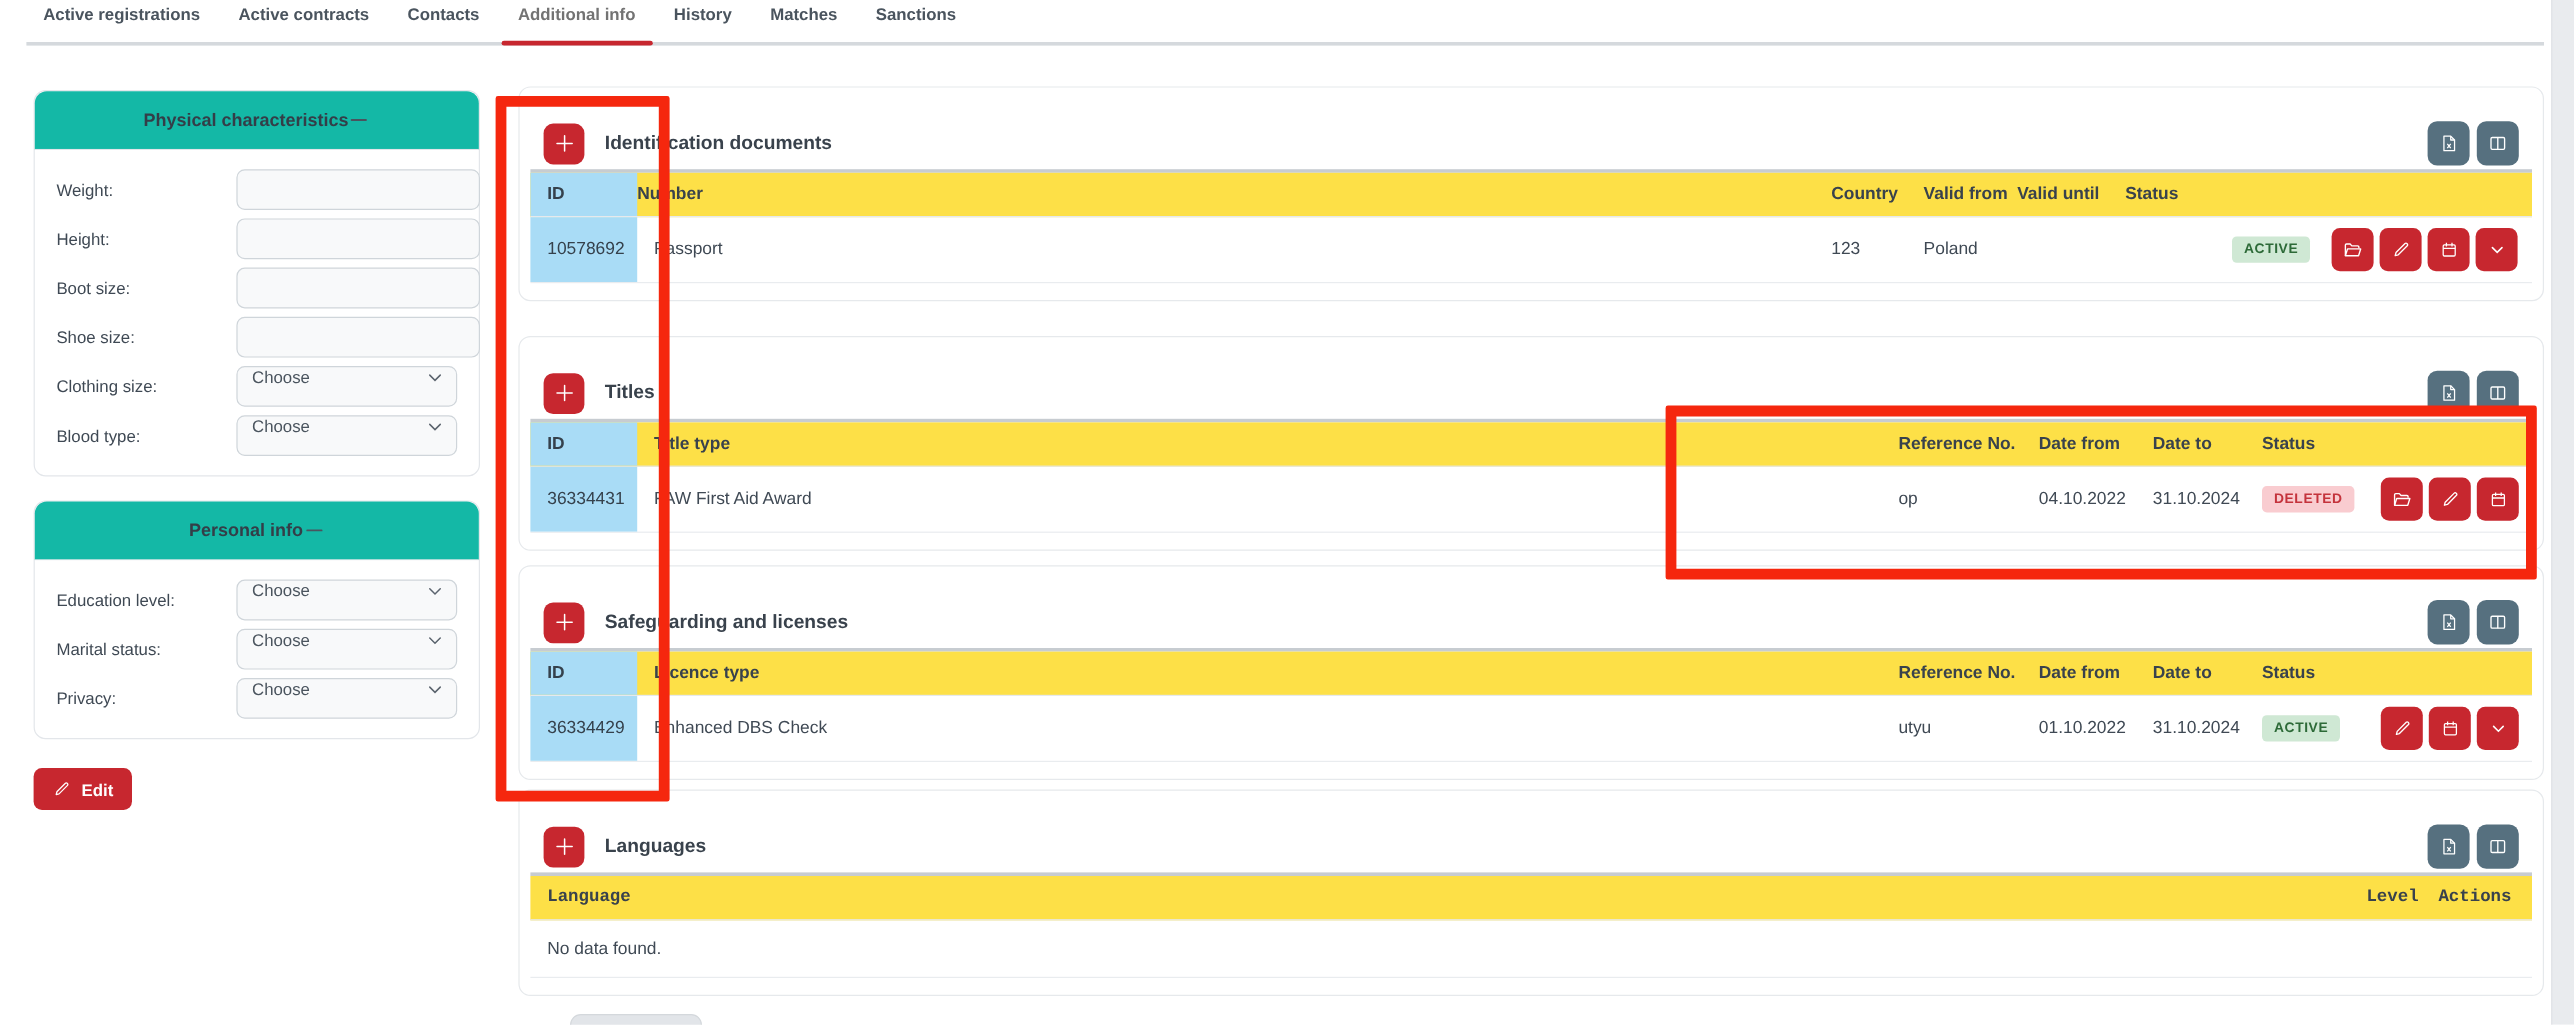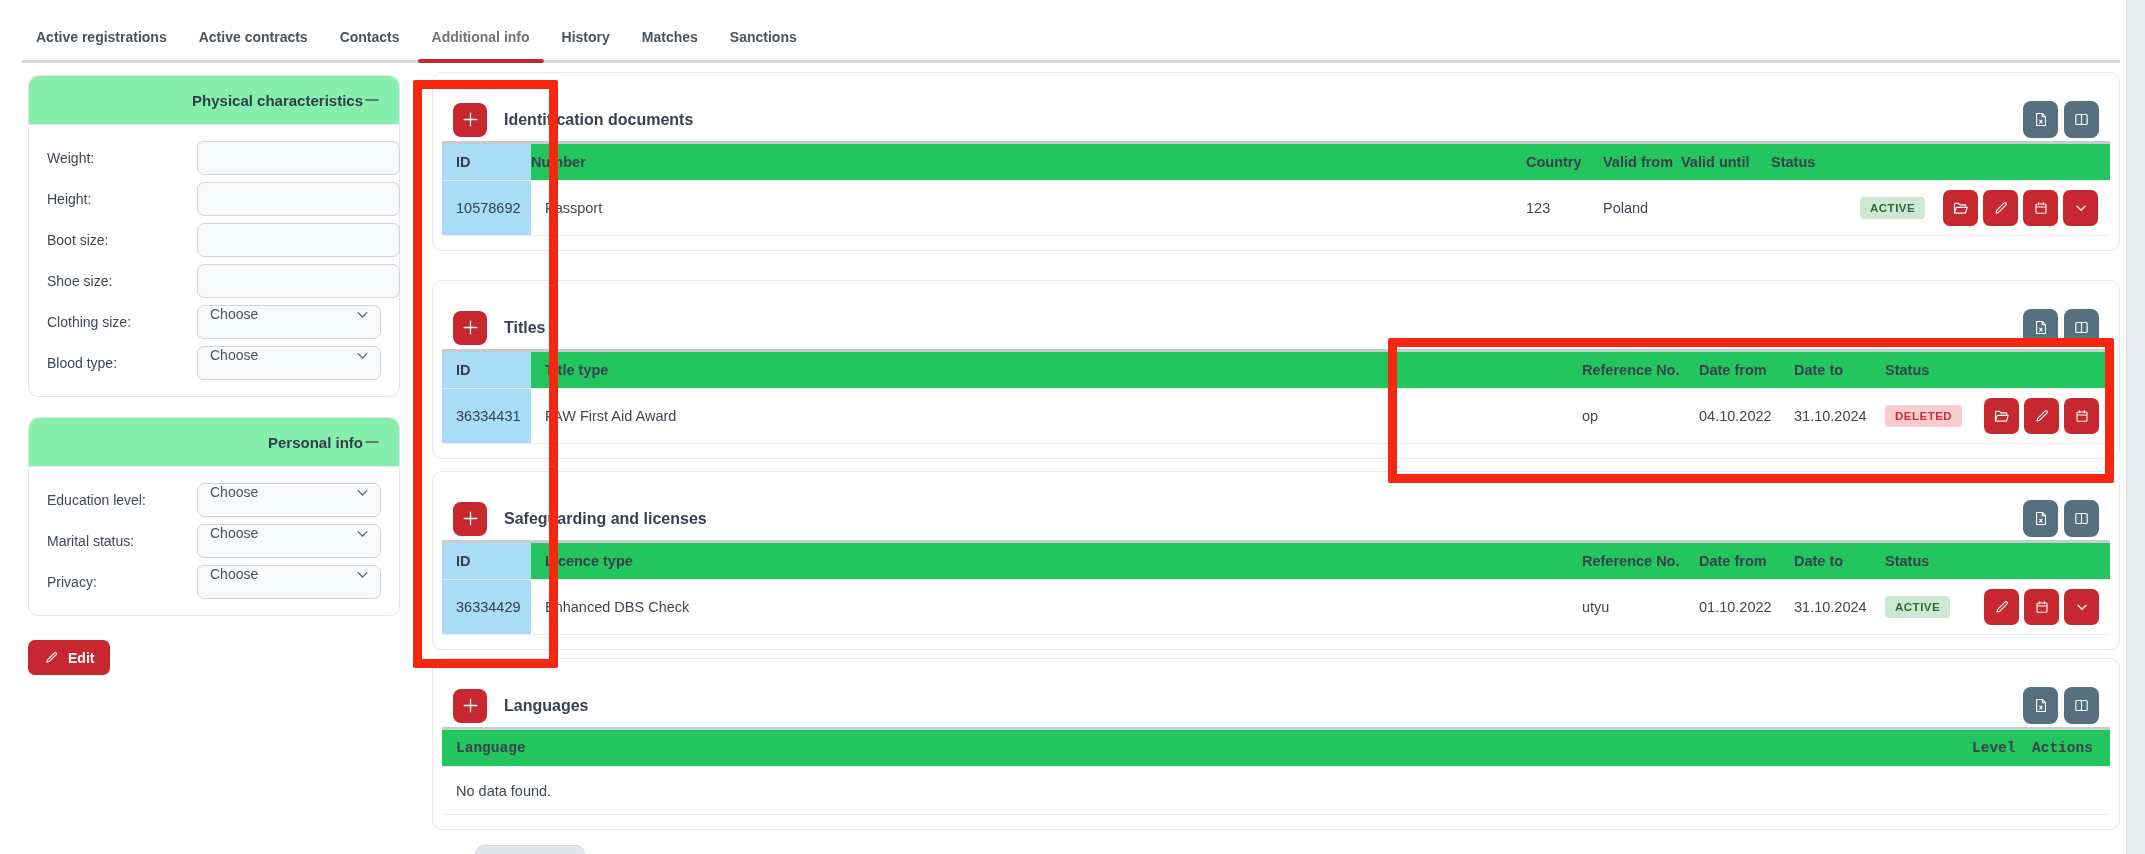--- a/index.html
+++ b/index.html
@@ -6,40 +6,40 @@
   html,body { width:2145px; height:854px; }
   body {
     position: relative;
     background: #ffffff;
     font-family: "Liberation Sans", sans-serif;
     color: #3f4954;
     overflow: hidden;
   }
   
   .tabbar {
-    position: absolute; left: 22px; top: 0; width: 2098px; height: 63px;
+    position: absolute; left: 22px; top: 0; width: 2098px; height: 38px;
     display: flex; align-items: flex-end; gap: 28px; padding-left: 12px;
     border-bottom: 3px solid #d5d9dd;
   }
   .tab {
     position: relative; font-size: 14px; font-weight: 700; color: #4a545e;
     padding: 16px 2px 15px; cursor: pointer; white-space: nowrap;
   }
   .tab.active { color: #737373; }
   .tab.active::after {
     content:""; position:absolute; left:-12px; right:-12px; bottom:-3px;
     height:4px; background:#c7272f; border-radius:2px;
   }
   
   .sidebar { position:absolute; left:28px; top:75px; width:372px; }
   .panel { background:#fff; border:1px solid #e3e6ea; border-radius:10px; }
   .panel + .panel { margin-top:20px; }
   .panel-header {
-    display:flex; align-items:center; justify-content:flex-end;
-    padding:15px 18px; background:#86efac; border-bottom:1px solid #e3e6ea;
+    display:flex; align-items:center; justify-content:center;
+    padding:15px 18px; background:#14b8a6; border-bottom:1px solid #e3e6ea;
     border-radius:10px 10px 0 0;
   }
   .panel-title { font-size:15px; font-weight:700; color:#343e48; }
   .collapse-btn { background:none; border:none; cursor:pointer; display:flex; align-items:center; }
   .panel-body { padding:16px 18px 16px; }
   .field-row { display:flex; align-items:center; margin-bottom:7px; }
   .field-row:last-child { margin-bottom:0; }
   .field-label { flex:0 0 150px; font-size:14px; color:#3f4954; }
   .field-input {
     flex:1; height:34px; background:#f8f9fa; border:1px solid #cfd5da;
@@ -64,21 +64,21 @@
     width:34px; height:34px; border:none; border-radius:8px; background:#c7272f;
     display:flex; align-items:center; justify-content:center; cursor:pointer; flex:0 0 auto;
   }
   .card-title { margin-left:17px; font-size:16px; font-weight:700; color:#39424c; }
   .head-actions { margin-left:auto; display:flex; gap:6px; }
   .slate-btn {
     width:35px; height:37px; border:none; border-radius:8px; background:#56707f;
     display:flex; align-items:center; justify-content:center; cursor:pointer;
   }
   .table { margin:0 9px; border-top:3px solid #c7ccd1; }
-  .thead { display:grid; align-items:stretch; background:#22c55e; border-bottom:1px solid #e6e9ec; }
+  .thead { display:grid; align-items:stretch; background:#fde047; border-bottom:1px solid #e6e9ec; }
   .thead .cell { display:flex; align-items:center; height:36px; font-size:14.5px; font-weight:700; color:#39424c; }
   .trow { display:grid; align-items:stretch; border-bottom:1px solid #e9ecef; }
   .trow .cell { display:flex; align-items:center; height:54px; font-size:14.5px; color:#3f4954; }
   .cell.id-cell { background:#a9dcf6; padding-left:14px; color:#35414c; }
   .cell.type-cell { padding-left:14px; }
   .grid-idents { grid-template-columns:89px 1fr 77px 78px 90px 89px 83px 167px; }
   .grid-refs   { grid-template-columns:89px 1fr 117px 95px 91px 99px 126px; }
   .grid-langs  { grid-template-columns:1fr 60px 78px;font-family:Liberation Mono, monospace; }
   .actions-cell { display:flex; gap:5px; align-items:center; justify-content:flex-start; padding-right:11px; }
   .row-btn {

